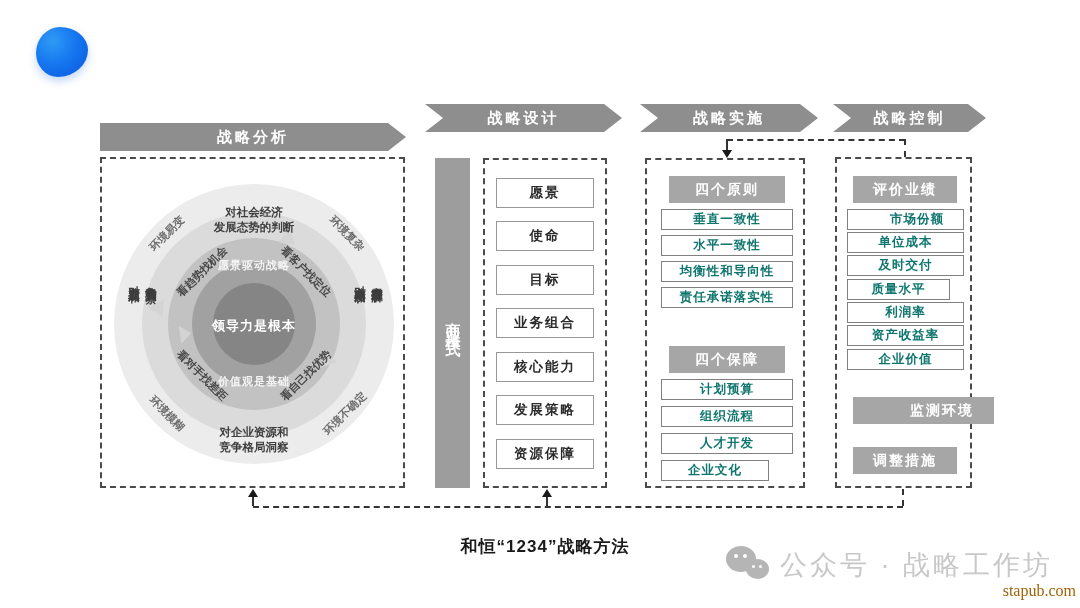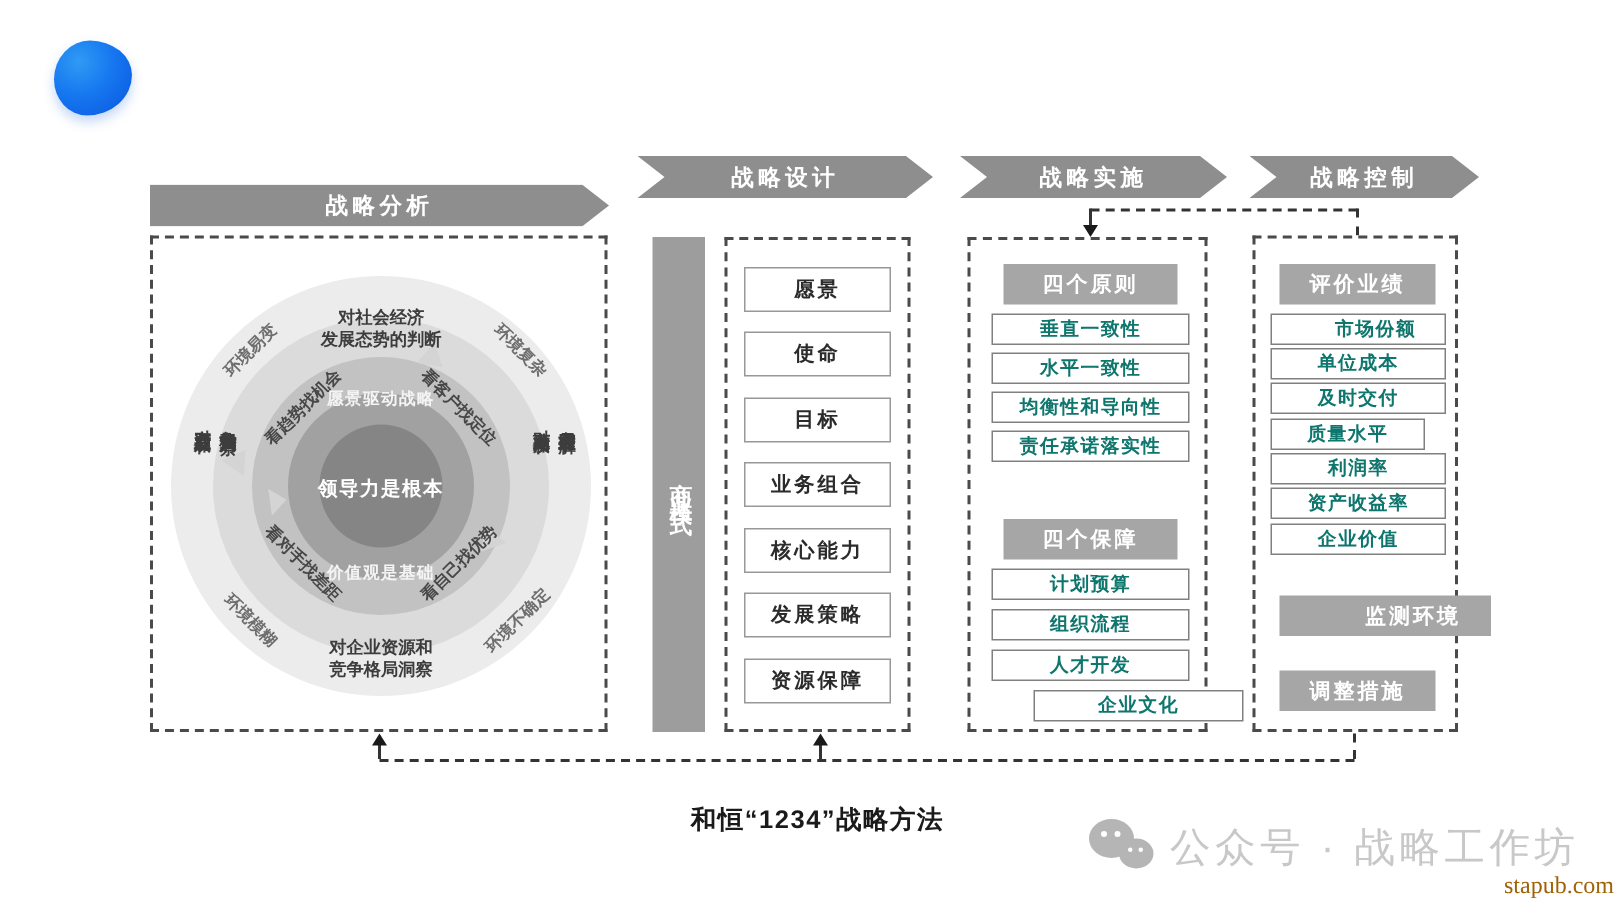--- a/index.html
+++ b/index.html
@@ -170,21 +170,21 @@
   <div class="dashed-box box-impl">
     <div class="grp-header" style="left:22px;top:16px;width:116px;height:27px;">四个原则</div>
     <div class="small-item" style="left:14px;top:49px;width:132px;height:21px;">垂直一致性</div>
     <div class="small-item" style="left:14px;top:75px;width:132px;height:21px;">水平一致性</div>
     <div class="small-item" style="left:14px;top:101px;width:132px;height:21px;">均衡性和导向性</div>
     <div class="small-item" style="left:14px;top:127px;width:132px;height:21px;">责任承诺落实性</div>
     <div class="grp-header" style="left:22px;top:186px;width:116px;height:27px;">四个保障</div>
     <div class="small-item" style="left:14px;top:219px;width:132px;height:21px;">计划预算</div>
     <div class="small-item" style="left:14px;top:273px;width:132px;height:21px;">人才开发</div>
     <div class="small-item" style="left:14px;top:246px;width:132px;height:21px;">组织流程</div>
-    <div class="small-item" style="left:14px;top:300px;width:140px;height:21px;margin-left:28px;">企业文化</div>
+    <div class="small-item" style="left:14px;top:300px;width:108px;height:21px;">企业文化</div>
   </div>
 
   <div class="dashed-box box-ctrl">
     <div class="grp-header" style="left:16px;top:17px;width:104px;height:27px;">评价业绩</div>
     <div class="small-item" style="left:10px;top:50px;width:117px;height:21px;padding-left:23px;">市场份额</div>
     <div class="small-item" style="left:10px;top:73px;width:117px;height:21px;">单位成本</div>
     <div class="small-item" style="left:10px;top:96px;width:117px;height:21px;">及时交付</div>
     <div class="small-item" style="left:10px;top:120px;width:103px;height:21px;">质量水平</div>
     <div class="small-item" style="left:10px;top:143px;width:117px;height:21px;">利润率</div>
     <div class="small-item" style="left:10px;top:166px;width:117px;height:21px;">资产收益率</div>

